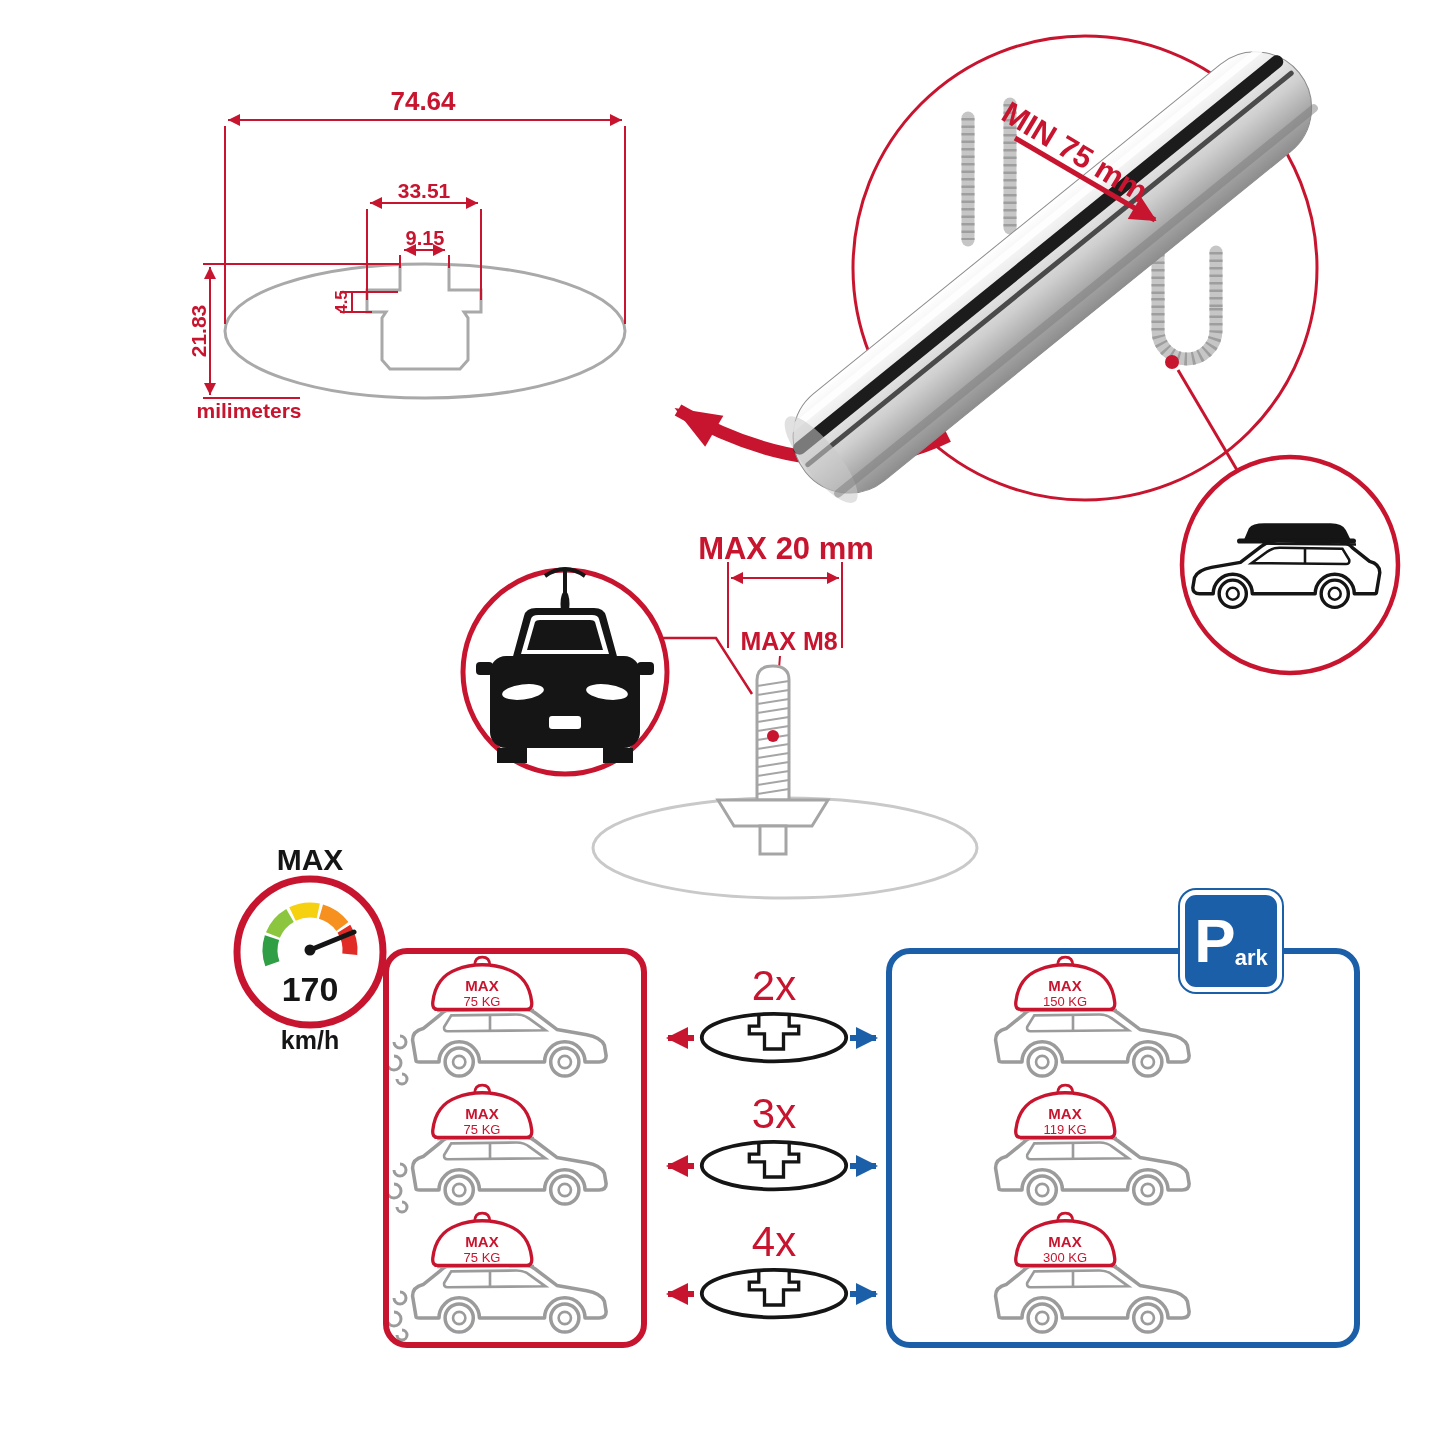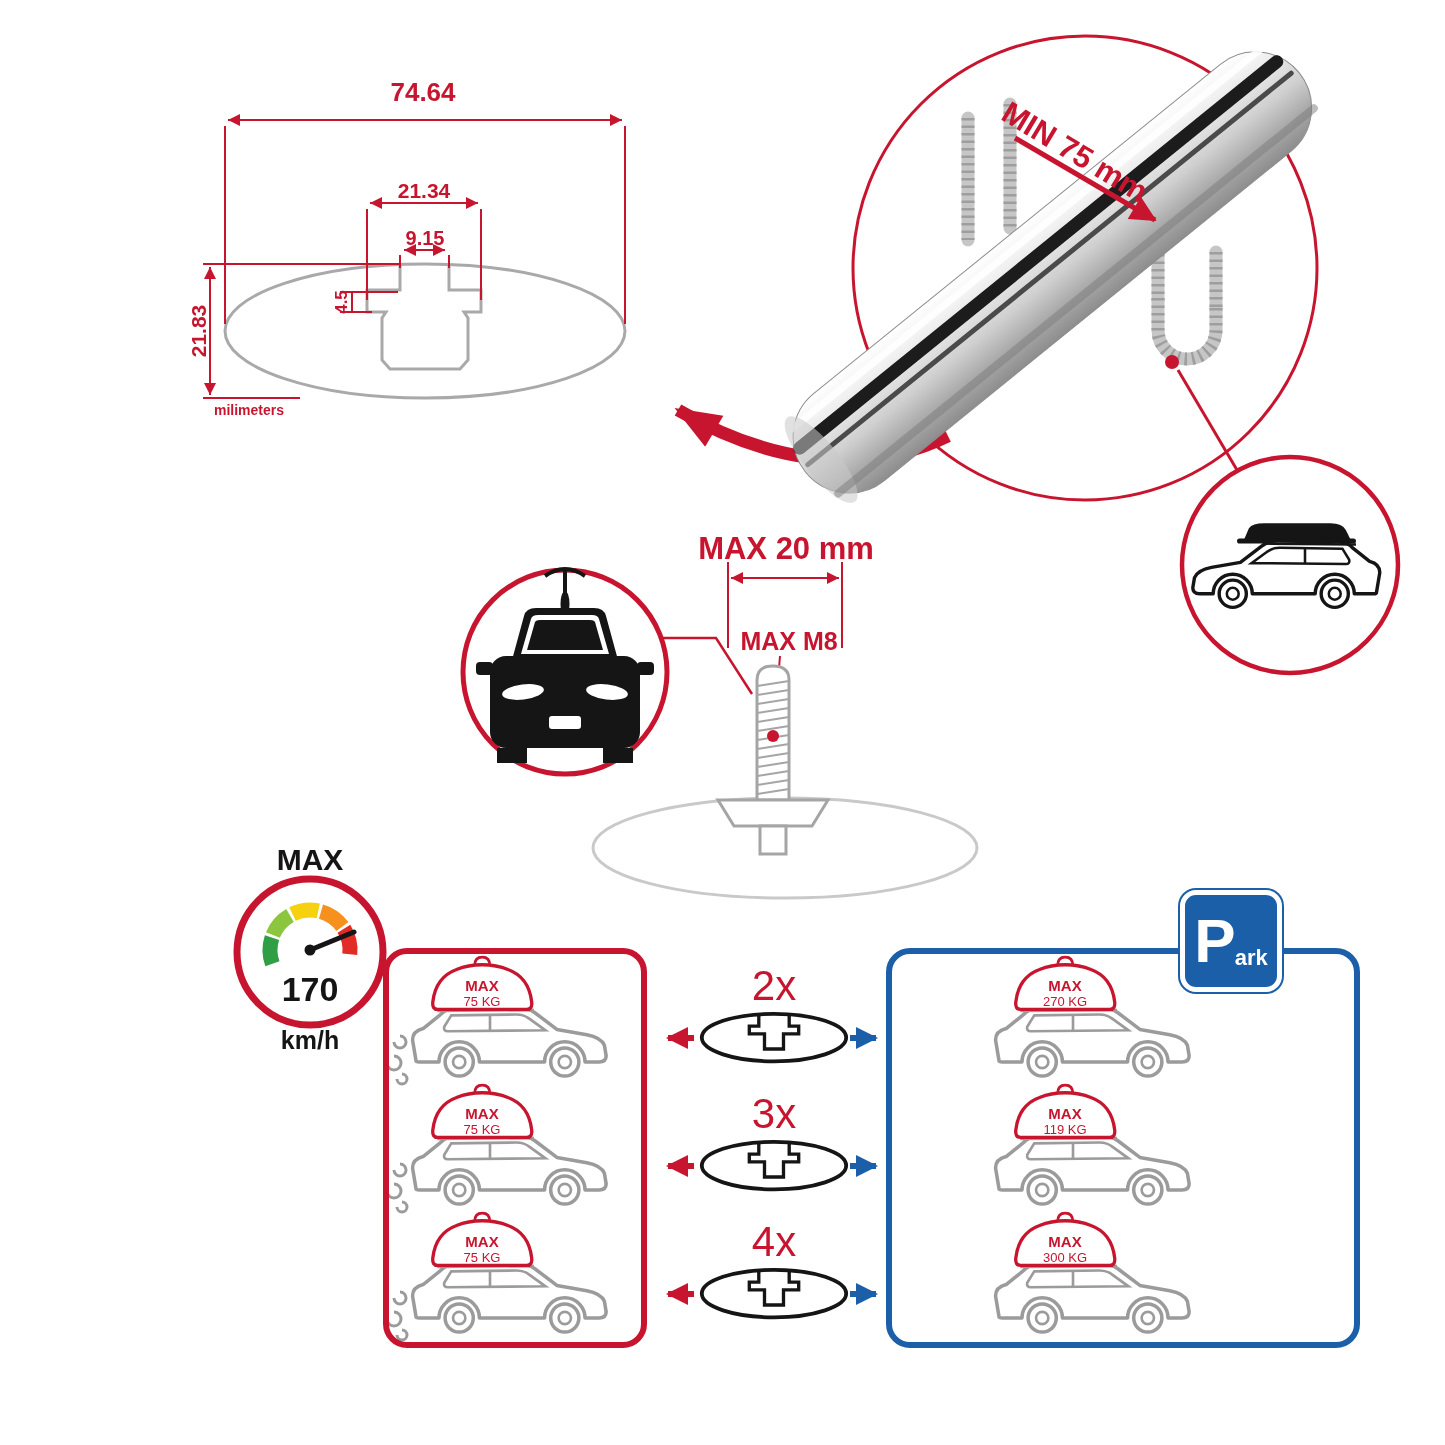--- a/index.html
+++ b/index.html
@@ -248,44 +248,44 @@
   </g>
 </svg>
 
 <div class="panel panel-red" style="left:383px;top:948px;width:264px;height:400px"></div>
 <div class="panel panel-blue" style="left:886px;top:948px;width:474px;height:400px"></div>
 <div class="park">
   <span class="p">P</span>
   <span class="ark">ark</span>
 </div>
 
-<div class="txt red b" style="left:423px;top:92px;font-size:26px">74.64</div>
-<div class="txt red b" style="left:424px;top:190px;font-size:21px">21.34</div>
+<div class="txt red b" style="left:423px;top:101px;font-size:26px">74.64</div>
+<div class="txt red b" style="left:424px;top:190px;font-size:21px">33.51</div>
 <div class="txt red b" style="left:425px;top:238px;font-size:20px">9.15</div>
 <div class="txt red b rotccw" style="left:341px;top:302px;font-size:17px">4.5</div>
 <div class="txt red b rotccw" style="left:198px;top:331px;font-size:21px">21.83</div>
-<div class="txt red b" style="left:249px;top:410px;font-size:14px">milimeters</div>
+<div class="txt red b" style="left:249px;top:410px;font-size:21px">milimeters</div>
 
 <div class="txt red b rot30" style="left:1075px;top:152px;font-size:31px">MIN 75 mm</div>
 <div class="txt red b" style="left:786px;top:548px;font-size:31px">MAX 20 mm</div>
 <div class="txt red b" style="left:789px;top:641px;font-size:25px">MAX M8</div>
 
 <div class="txt blk b" style="left:310px;top:860px;font-size:30px">MAX</div>
 <div class="txt blk b" style="left:310px;top:989px;font-size:34px">170</div>
 <div class="txt blk b" style="left:310px;top:1040px;font-size:25px">km/h</div>
 
 <div class="txt red bagmax" style="left:482px;top:985px">MAX</div>
 <div class="txt red bagkg" style="left:482px;top:1001px">75 KG</div>
 <div class="txt red bagmax" style="left:482px;top:1113px">MAX</div>
 <div class="txt red bagkg" style="left:482px;top:1129px">75 KG</div>
 <div class="txt red bagmax" style="left:482px;top:1241px">MAX</div>
 <div class="txt red bagkg" style="left:482px;top:1257px">75 KG</div>
 
 <div class="txt red bagmax" style="left:1065px;top:985px">MAX</div>
-<div class="txt red bagkg" style="left:1065px;top:1001px">270 KG</div>
+<div class="txt red bagkg" style="left:1065px;top:1001px">150 KG</div>
 <div class="txt red bagmax" style="left:1065px;top:1113px">MAX</div>
 <div class="txt red bagkg" style="left:1065px;top:1129px">119 KG</div>
 <div class="txt red bagmax" style="left:1065px;top:1241px">MAX</div>
 <div class="txt red bagkg" style="left:1065px;top:1257px">300 KG</div>
 
 <div class="txt red mult" style="left:774px;top:986px">2x</div>
 <div class="txt red mult" style="left:774px;top:1114px">3x</div>
 <div class="txt red mult" style="left:774px;top:1242px">4x</div>
 
 </div>

